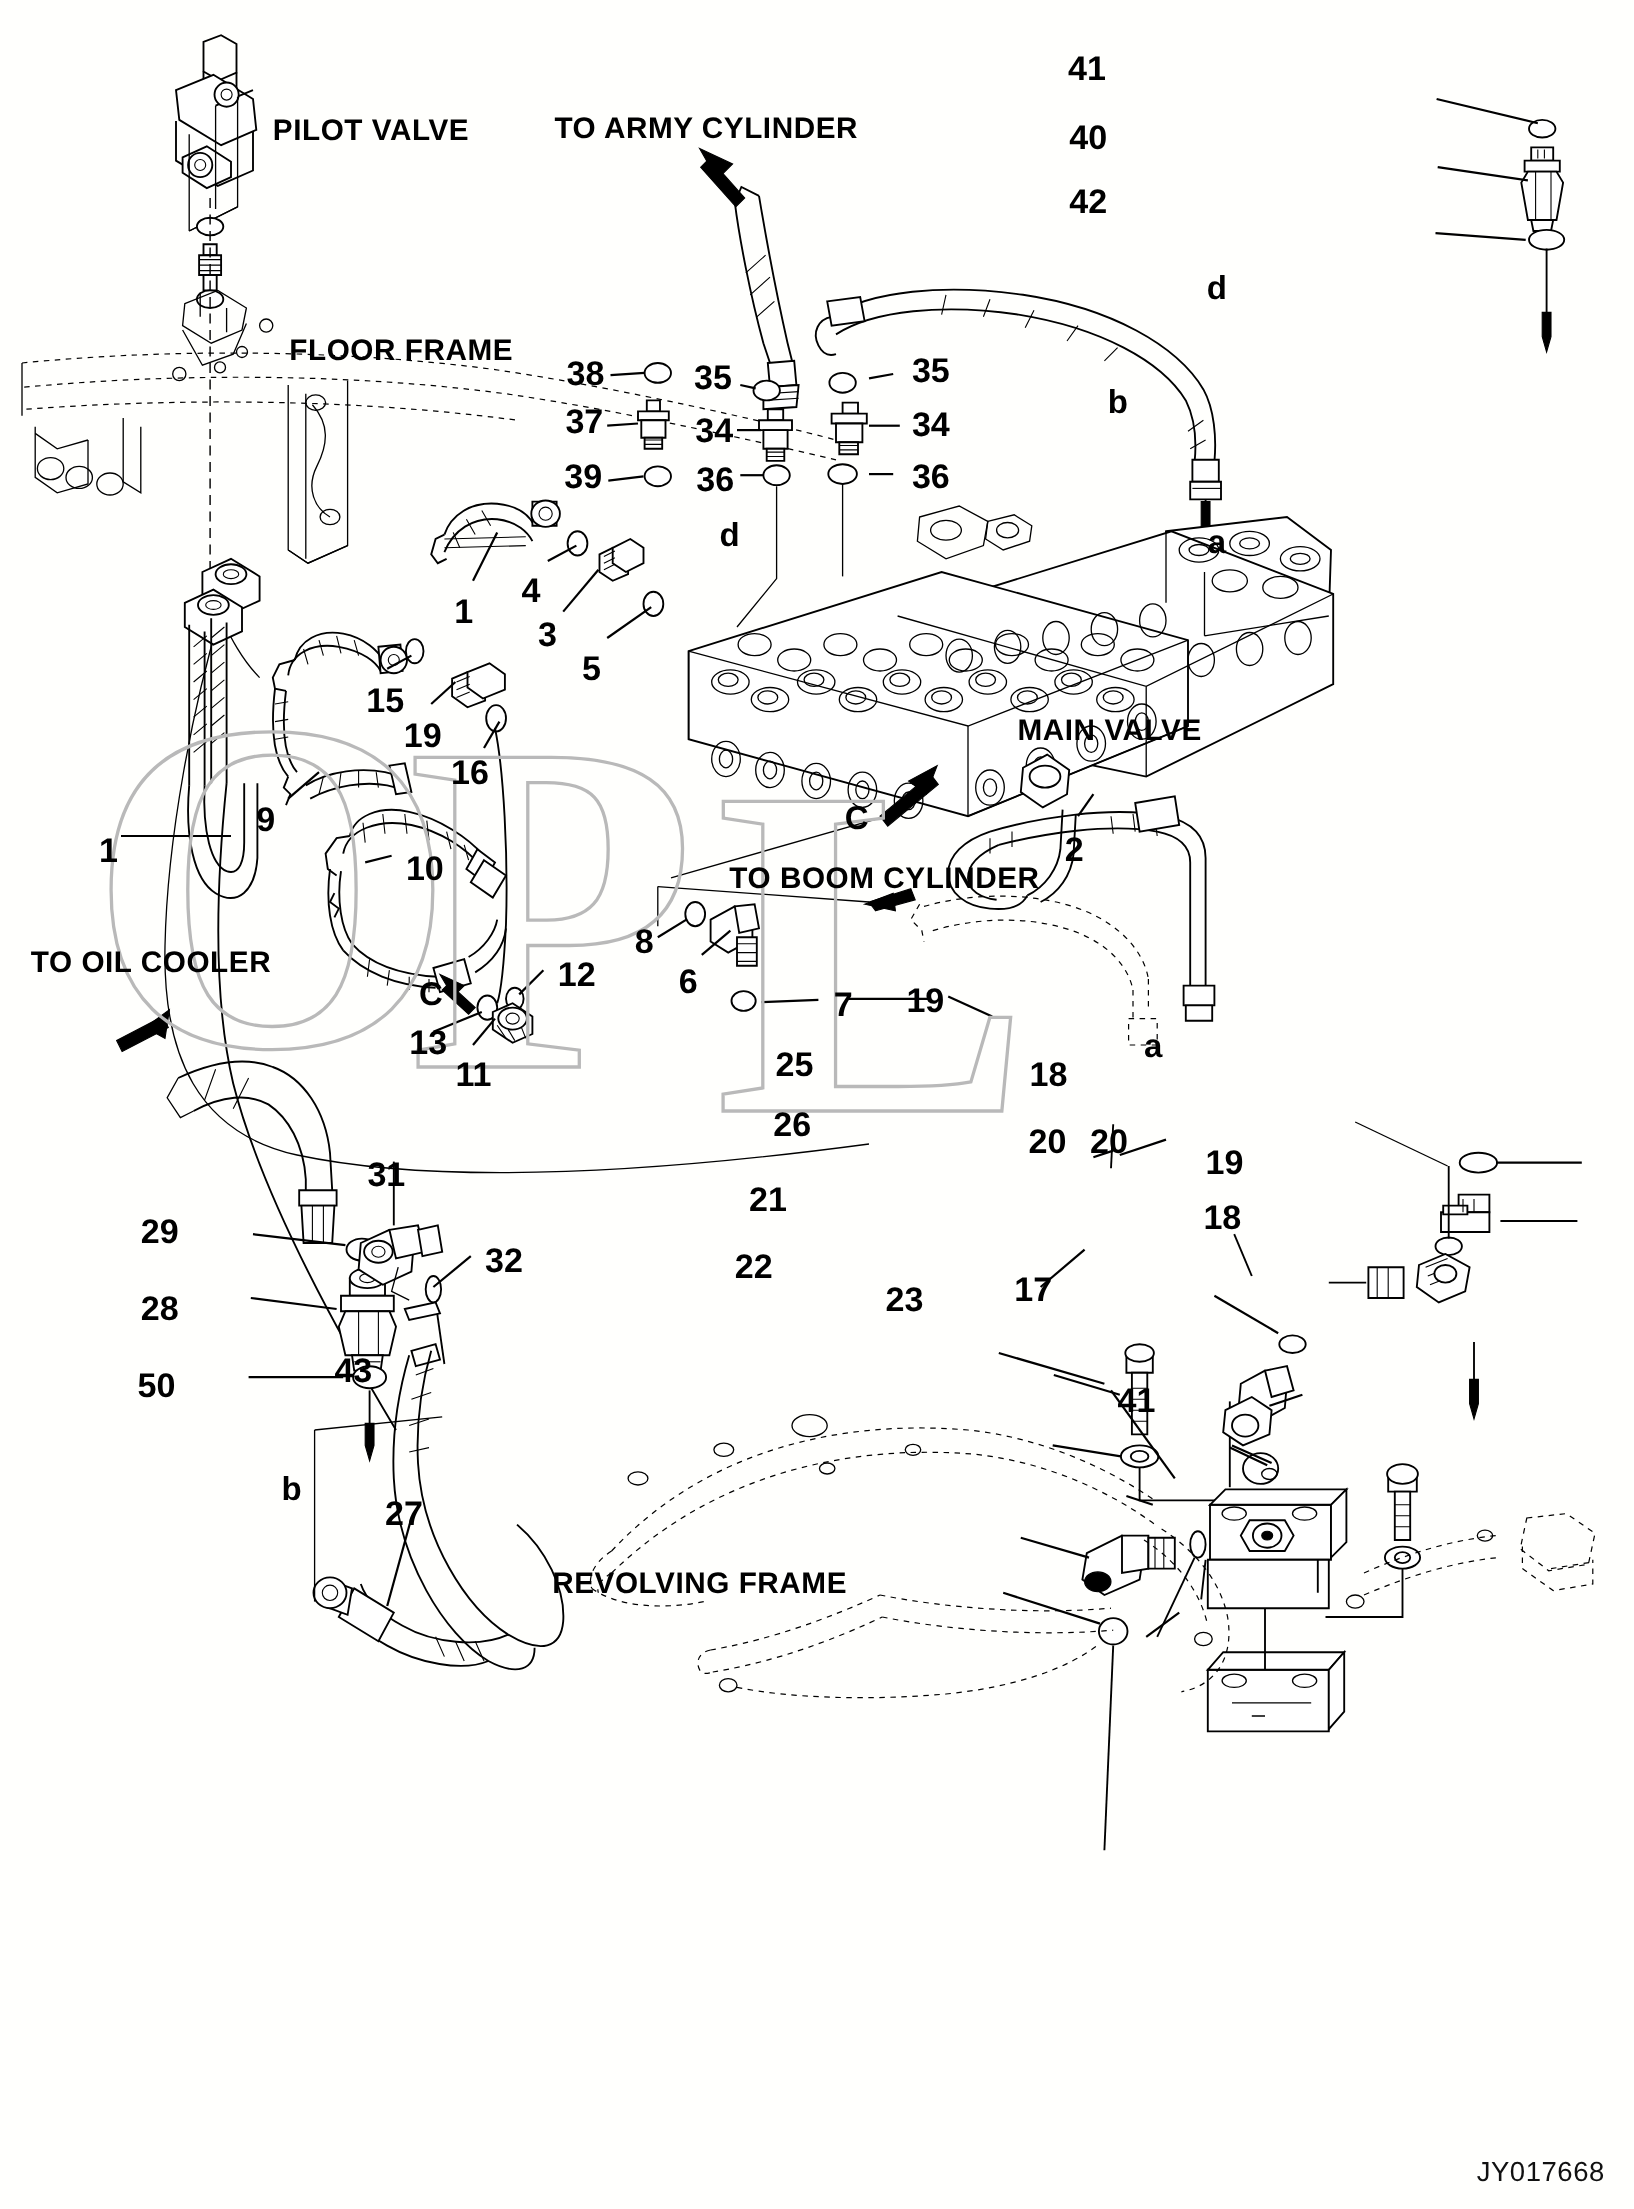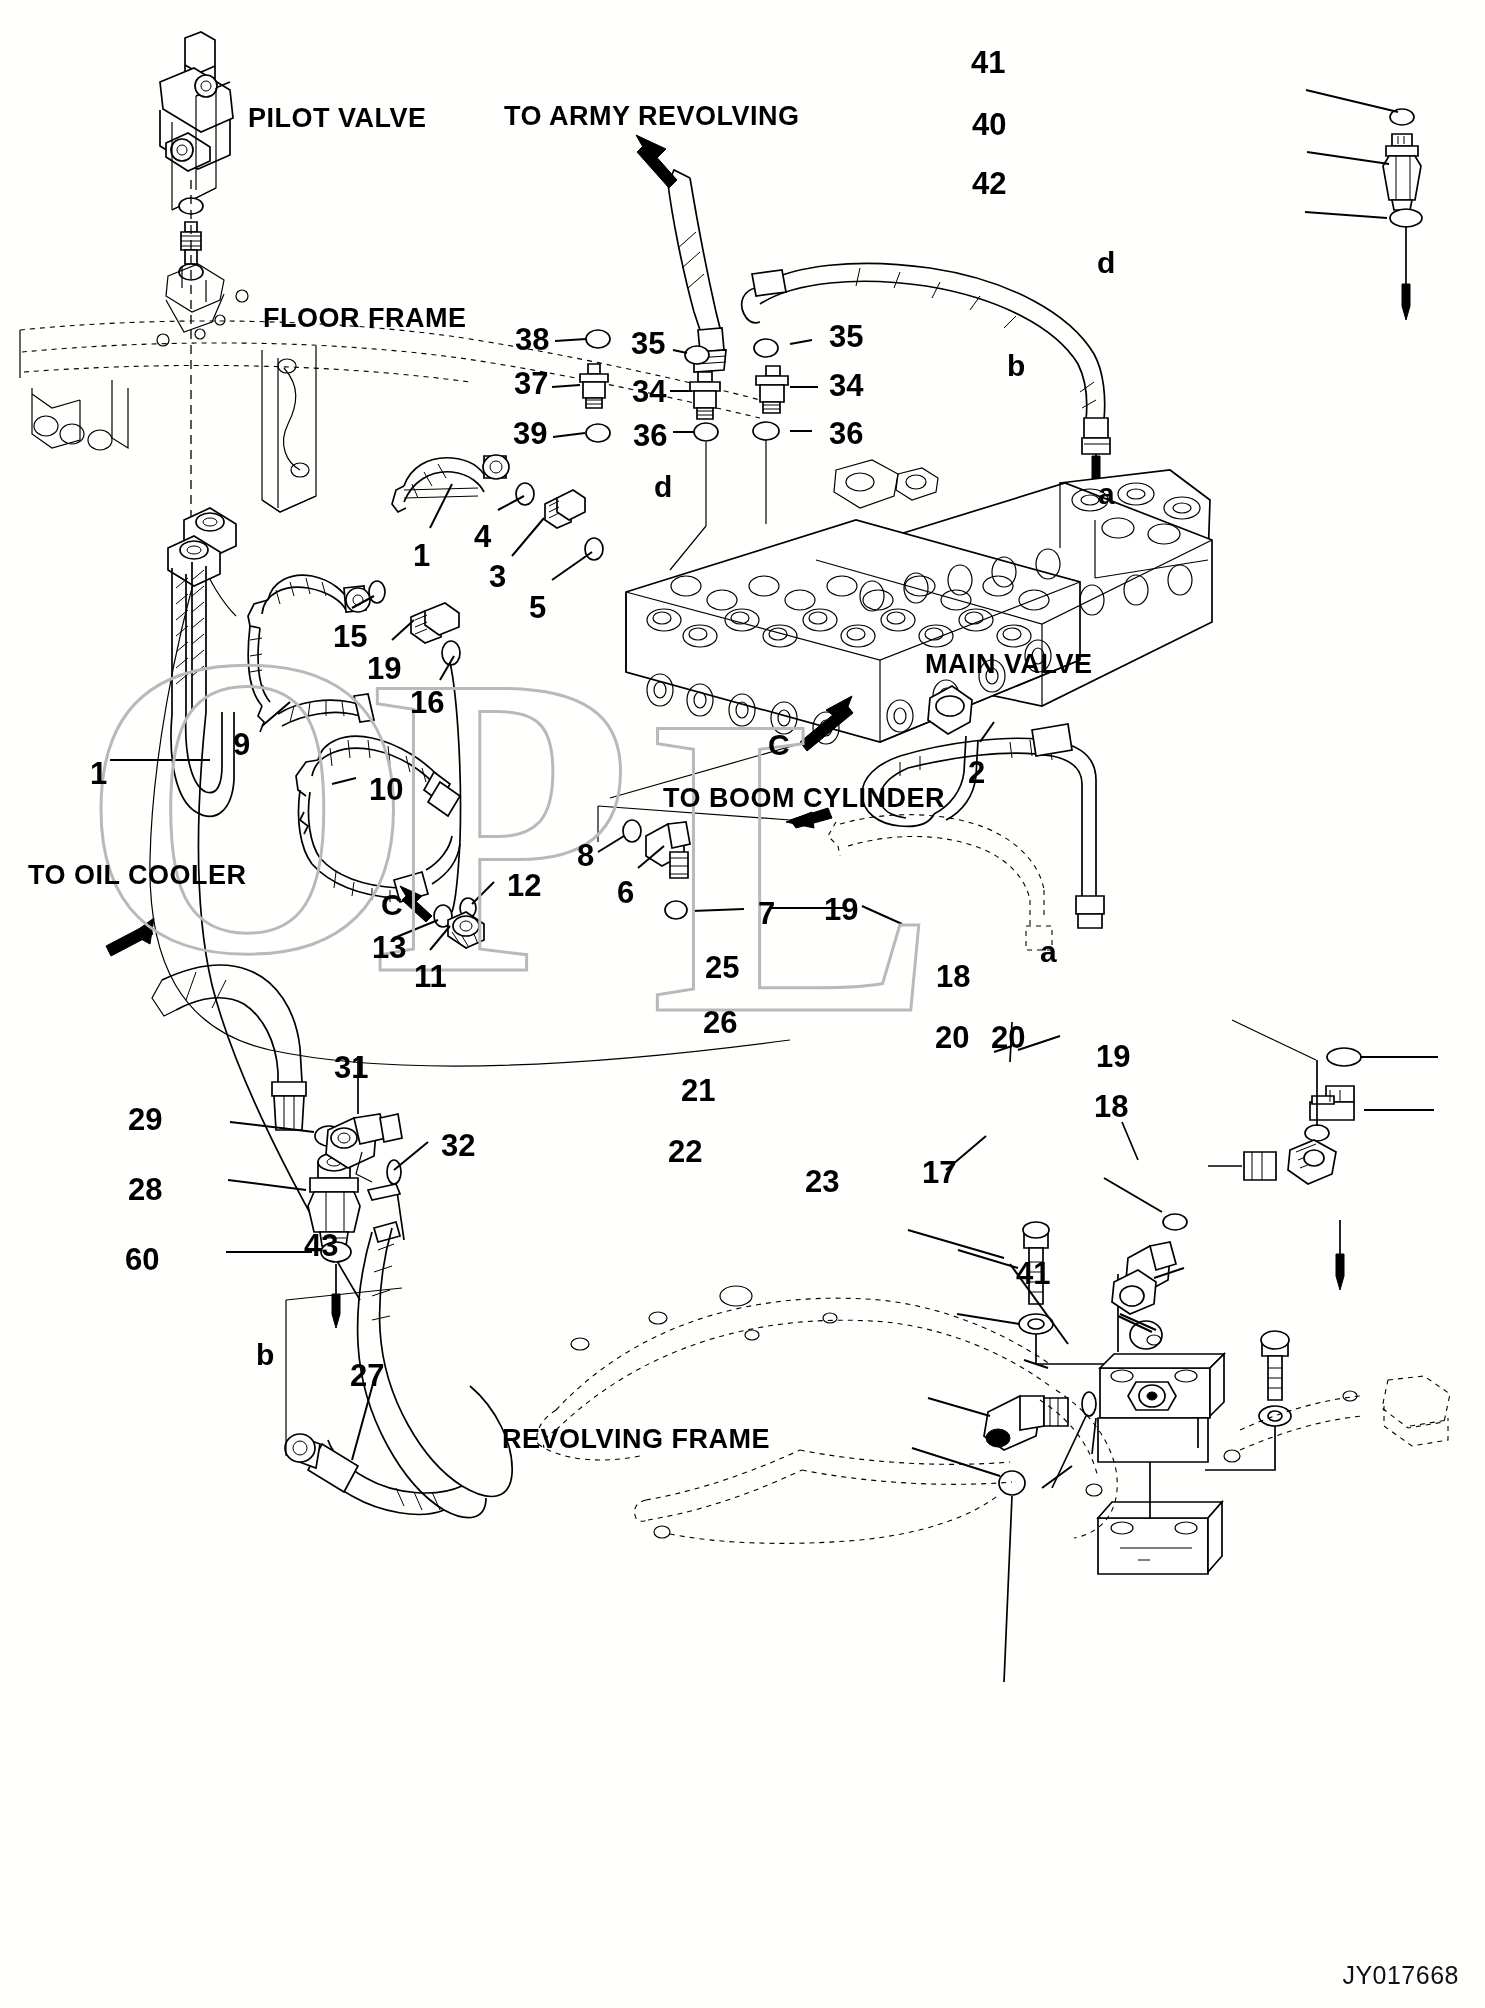--- a/index.html
+++ b/index.html
@@ -676,21 +676,21 @@
 
   <svg id="watermark" viewBox="0 0 900 620">
     <text x="10" y="480" font-size="430">O</text>
     <text x="300" y="500" font-size="430">P</text>
     <text x="580" y="540" font-size="430">L</text>
   </svg>
 
   <div class="txtlayer">
 
     <div class="grouplabel" style="left:248px;top:103px">PILOT VALVE</div>
-    <div class="grouplabel" style="left:504px;top:101px">TO ARMY REVOLVING</div>
+    <div class="grouplabel" style="left:504px;top:101px">TO ARMY CYLINDER</div>
     <div class="grouplabel" style="left:263px;top:303px">FLOOR FRAME</div>
     <div class="grouplabel" style="left:925px;top:649px">MAIN VALVE</div>
     <div class="grouplabel" style="left:663px;top:783px">TO BOOM CYLINDER</div>
     <div class="grouplabel" style="left:28px;top:860px">TO OIL COOLER</div>
     <div class="grouplabel" style="left:502px;top:1424px">REVOLVING FRAME</div>
 
     <div class="sectionmark" style="left:1097px;top:246px">d</div>
     <div class="sectionmark" style="left:1007px;top:349px">b</div>
     <div class="sectionmark" style="left:1098px;top:477px">a</div>
     <div class="sectionmark" style="left:654px;top:470px">d</div>
@@ -739,19 +739,19 @@
     <div class="callout" style="left:1094px;top:1091px">18</div>
     <div class="callout" style="left:668px;top:1136px">22</div>
     <div class="callout" style="left:805px;top:1166px">23</div>
     <div class="callout" style="left:922px;top:1157px">17</div>
     <div class="callout" style="left:1016px;top:1258px">41</div>
     <div class="callout" style="left:128px;top:1104px">29</div>
     <div class="callout" style="left:334px;top:1052px">31</div>
     <div class="callout" style="left:441px;top:1130px">32</div>
     <div class="callout" style="left:128px;top:1174px">28</div>
     <div class="callout" style="left:304px;top:1230px">43</div>
-    <div class="callout" style="left:125px;top:1244px">60</div>
+    <div class="callout" style="left:125px;top:1244px">50</div>
     <div class="callout" style="left:350px;top:1360px">27</div>
 
     <div id="drawing-number">JY017668</div>
   </div>
 
 </div>
 
 </body></html>

